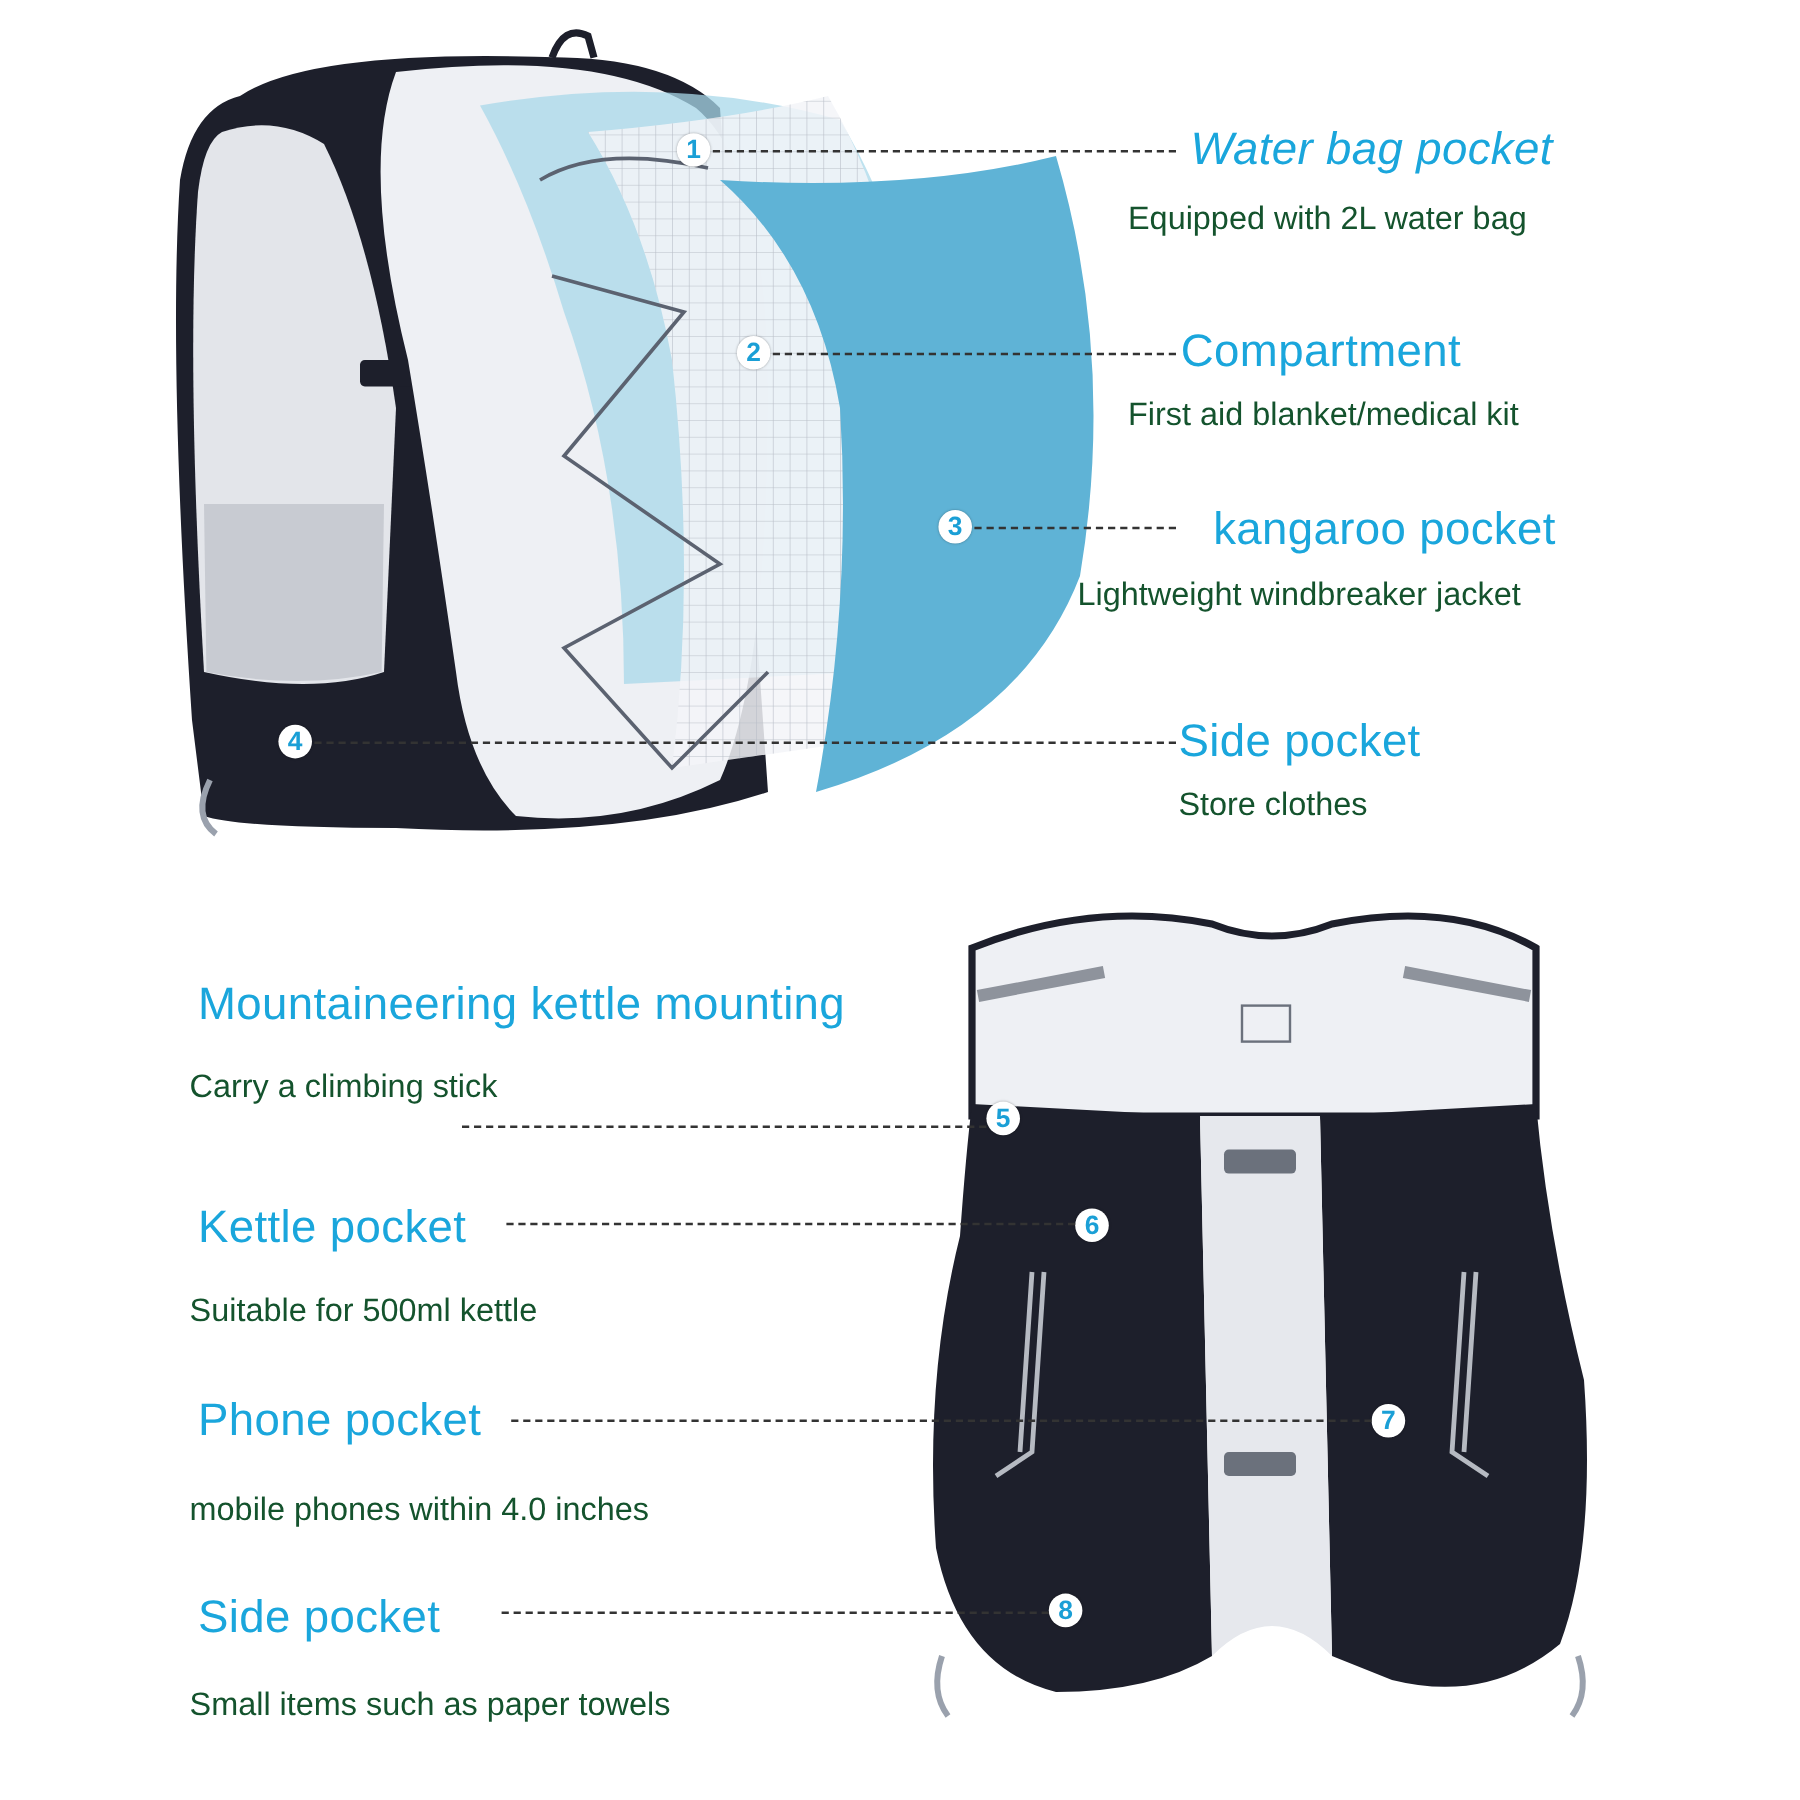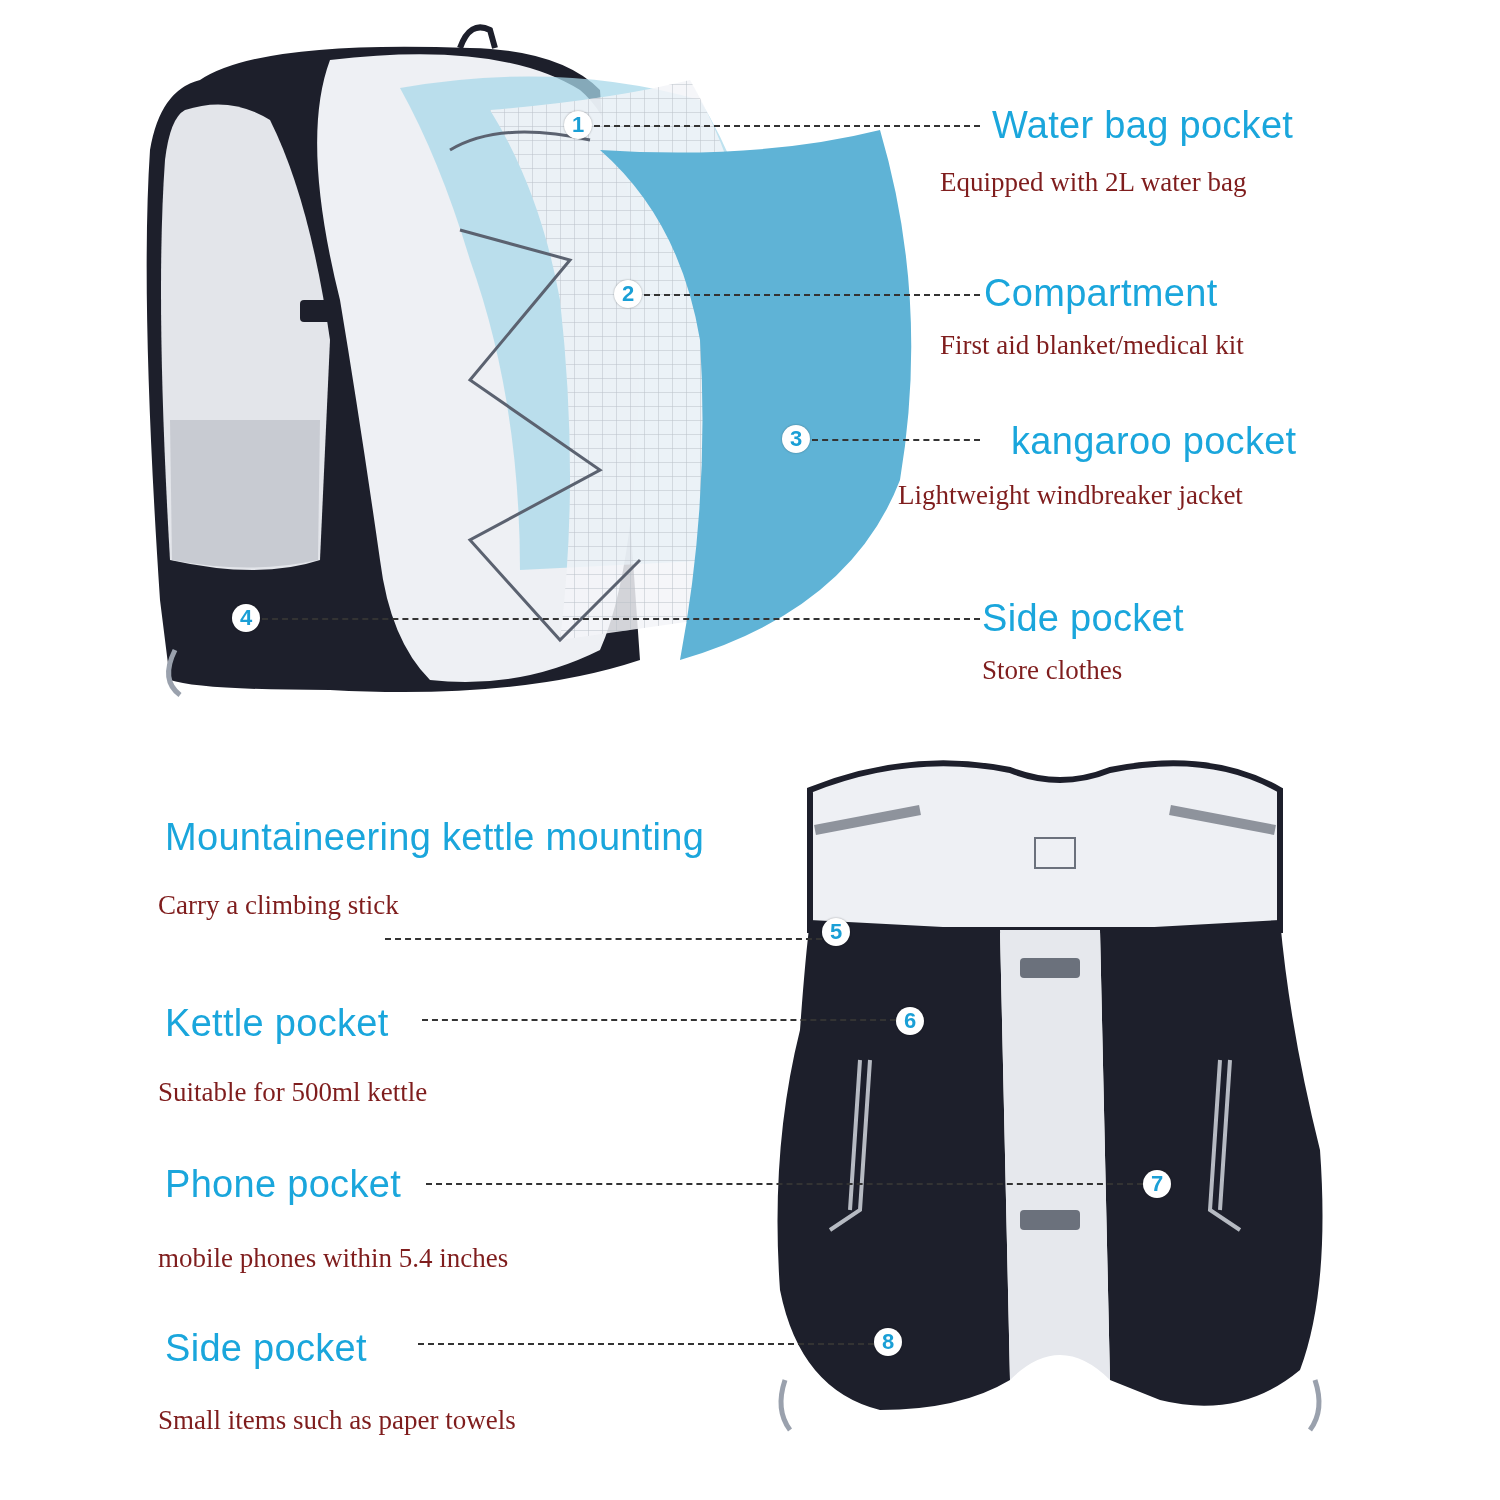--- a/index.html
+++ b/index.html
@@ -1,19 +1,19 @@
 <!DOCTYPE html>
 <html><head>
 <meta charset="utf-8">
 <style>
   html,body{margin:0;padding:0;background:#ffffff;}
   body{width:1500px;height:1500px;position:relative;overflow:hidden;font-family:"Liberation Sans","DejaVu Sans",sans-serif;}
   .abs{position:absolute;}
   .title{position:absolute;color:#1aa6dc;font-size:38px;white-space:nowrap;letter-spacing:0.3px;}
-  .desc{position:absolute;color:#7f1d1d;font-size:27px;white-space:nowrap;font-family:Liberation Serif, serif;}
+  .desc{position:absolute;color:#14532d;font-size:27px;white-space:nowrap;}
   .lead{position:absolute;height:0;border-top:2px dashed #333;}
   .badge{position:absolute;width:28px;height:28px;border-radius:50%;background:#fff;color:#1a9fd6;
          font-size:22px;font-weight:bold;display:flex;align-items:center;justify-content:center;
          box-shadow:0 0 2px rgba(0,0,0,0.35);}
   svg{position:absolute;overflow:visible;}
 </style>
 </head>
 <body>
 
 <div class="abs" style="left:0;top:0;width:940px;height:720px;">
@@ -51,21 +51,21 @@
 <div class="badge" style="left:564px;top:111px;">1</div>
 <div class="badge" style="left:614px;top:280px;">2</div>
 <div class="badge" style="left:782px;top:425px;">3</div>
 <div class="badge" style="left:232px;top:604px;">4</div>
 
 <div class="lead" style="left:594px;top:125px;width:386px;"></div>
 <div class="lead" style="left:644px;top:294px;width:336px;"></div>
 <div class="lead" style="left:812px;top:439px;width:168px;"></div>
 <div class="lead" style="left:262px;top:618px;width:718px;"></div>
 
-<div class="title" style="left:992px;top:104px;">Water bag pocket</div>
+<div class="title" style="left:992px;top:104px;font-style:italic;">Water bag pocket</div>
 <div class="desc" style="left:940px;top:167px;">Equipped with 2L water bag</div>
 
 <div class="title" style="left:984px;top:272px;">Compartment</div>
 <div class="desc" style="left:940px;top:330px;">First aid blanket/medical kit</div>
 
 <div class="title" style="left:1011px;top:420px;">kangaroo pocket</div>
 <div class="desc" style="left:898px;top:480px;">Lightweight windbreaker jacket</div>
 
 <div class="title" style="left:982px;top:597px;">Side pocket</div>
 <div class="desc" style="left:982px;top:655px;">Store clothes</div>
@@ -108,16 +108,16 @@
 <div class="lead" style="left:426px;top:1183px;width:717px;"></div>
 <div class="lead" style="left:418px;top:1343px;width:456px;"></div>
 
 <div class="title" style="left:165px;top:816px;">Mountaineering kettle mounting</div>
 <div class="desc" style="left:158px;top:890px;">Carry a climbing stick</div>
 
 <div class="title" style="left:165px;top:1002px;">Kettle pocket</div>
 <div class="desc" style="left:158px;top:1077px;">Suitable for 500ml kettle</div>
 
 <div class="title" style="left:165px;top:1121px;margin-top:42px;">Phone pocket</div>
-<div class="desc" style="left:158px;top:1243px;">mobile phones within 5.4 inches</div>
+<div class="desc" style="left:158px;top:1243px;">mobile phones within 4.0 inches</div>
 
 <div class="title" style="left:165px;top:1327px;">Side pocket</div>
 <div class="desc" style="left:158px;top:1405px;">Small items such as paper towels</div>
 
 </body></html>

